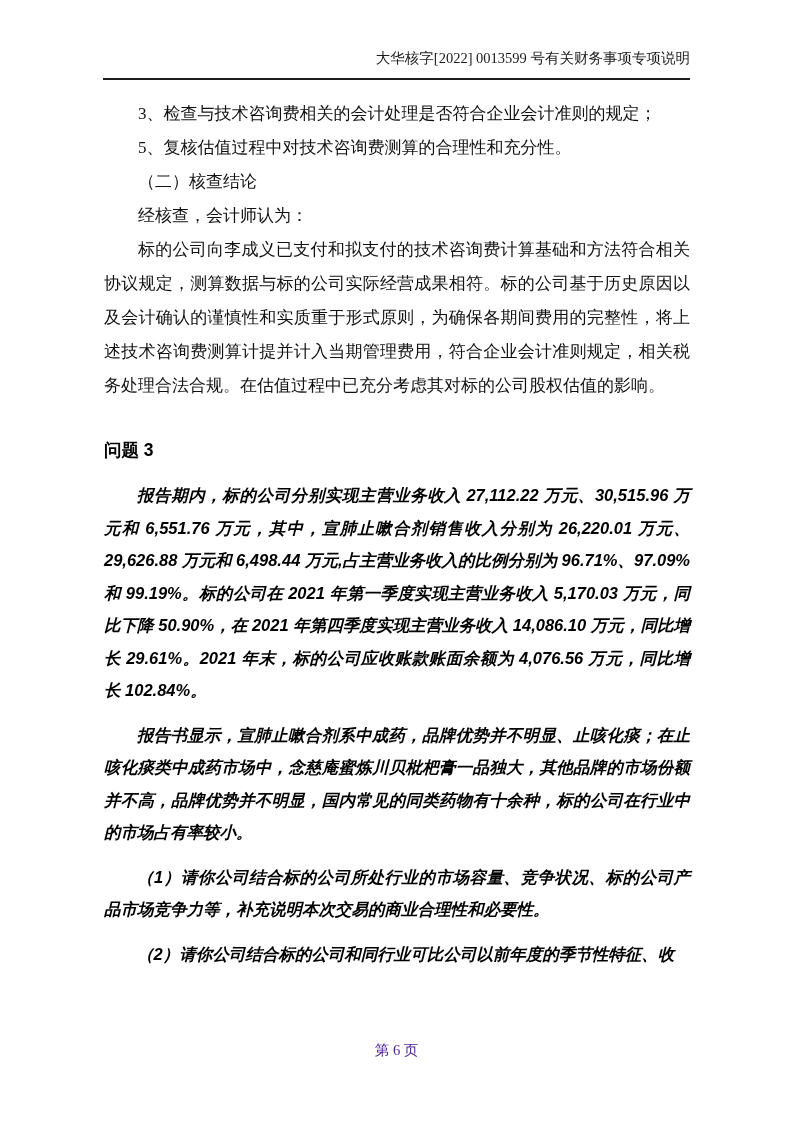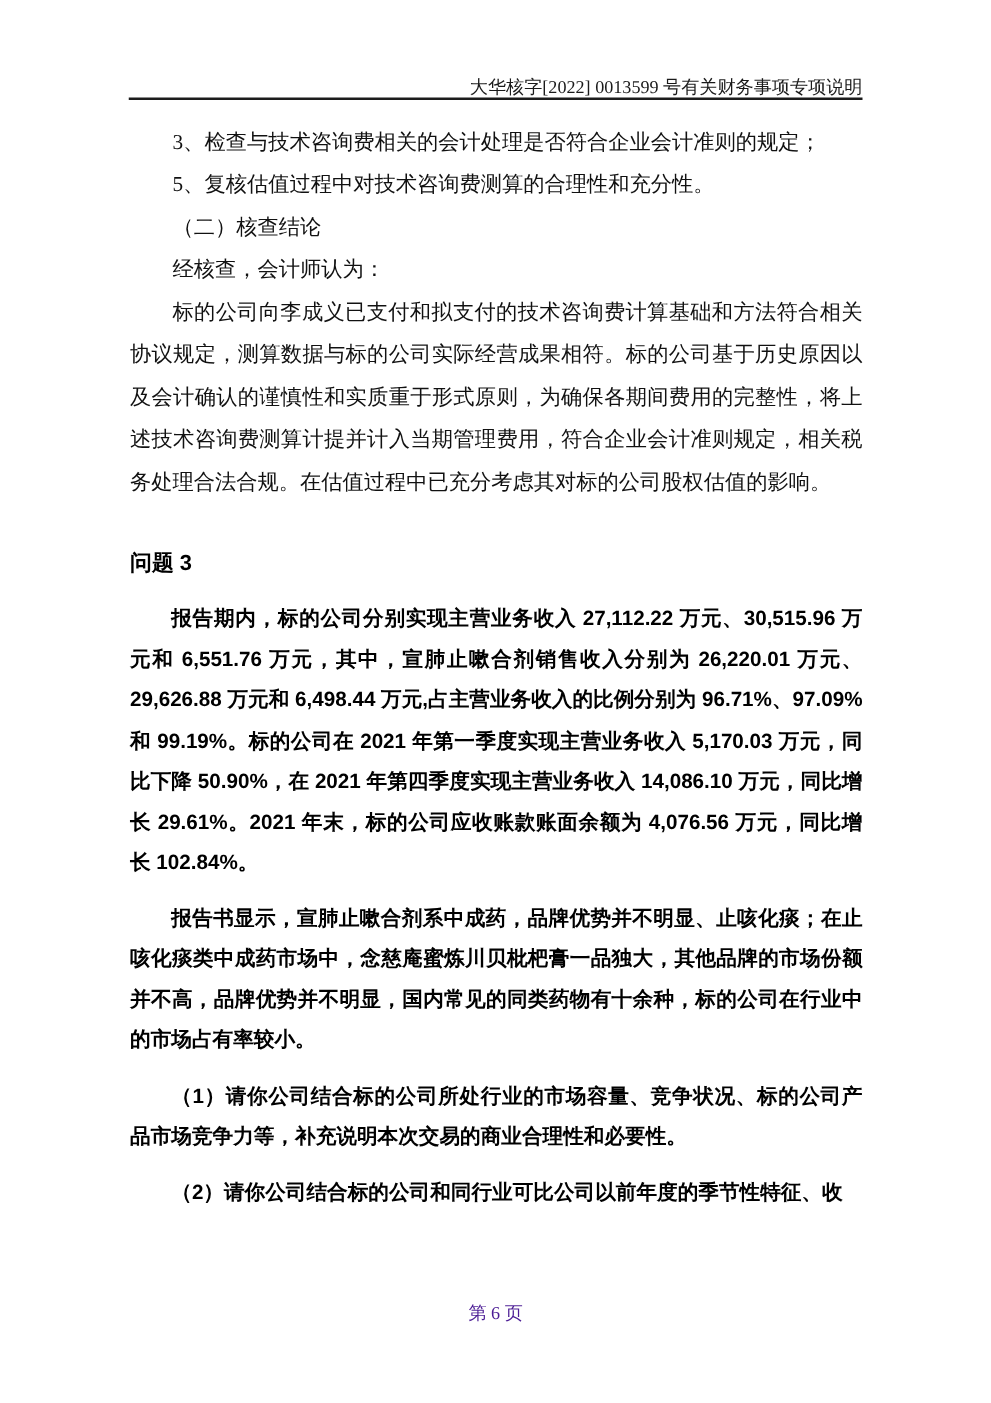--- a/index.html
+++ b/index.html
@@ -8,21 +8,21 @@
     position: relative;
     width: 793px;
     height: 1122px;
     background: #ffffff;
     overflow: hidden;
     font-family: "Liberation Serif", "DejaVu Serif", serif;
     color: #000000;
   }
   .doc-header-text {
     position: absolute;
-    top: 60px;
+    top: 48px;
     right: 103px;
     font-size: 14.5px;
     line-height: 20px;
     font-family: "Liberation Serif", "DejaVu Serif", serif;
     color: #1a1a1a;
     white-space: nowrap;
   }
   .doc-header-rule {
     position: absolute;
     top: 78px;
@@ -55,20 +55,21 @@
   }
   .p-bold {
     margin: 12px 0 0 0;
     font-size: 16.5px;
     line-height: 32.5px;
     text-align: justify;
     text-indent: 2em;
     font-weight: 700;
     font-family: "Liberation Sans", "DejaVu Sans", sans-serif;
     color: #000000;
+    font-style: italic;
   }
   .footer {
     position: absolute;
     bottom: 62px;
     left: 0;
     width: 100%;
     text-align: center;
     font-size: 14.5px;
     font-family: "Liberation Serif", "DejaVu Serif", serif;
     color: #4c1d95;

